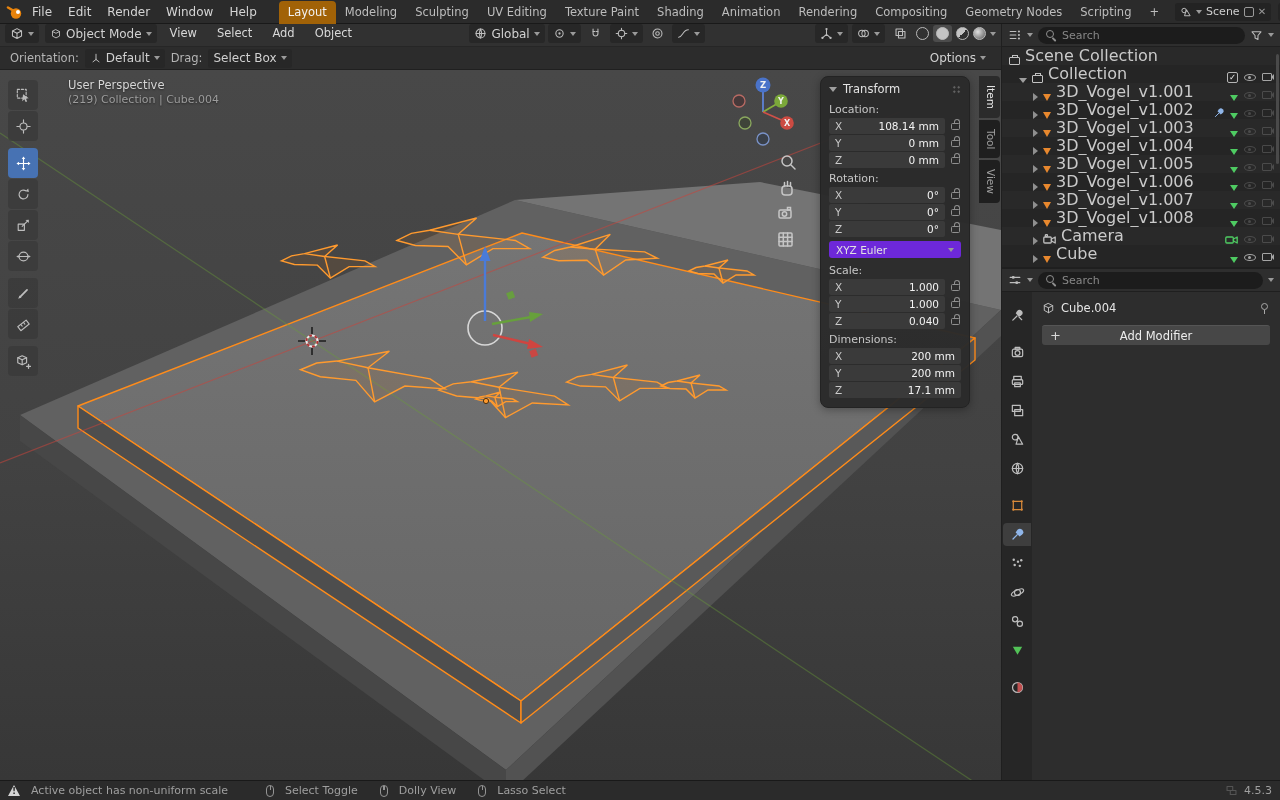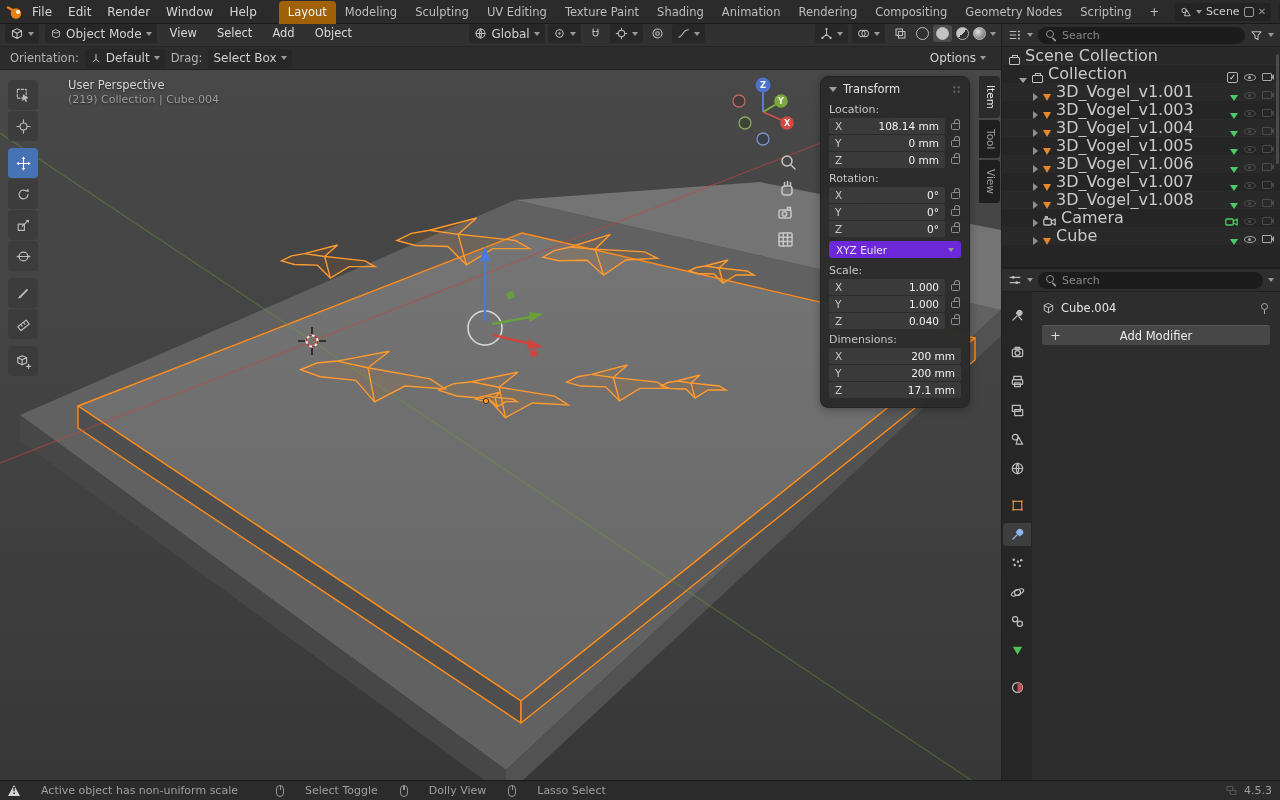--- a/index.html
+++ b/index.html
@@ -107,21 +107,21 @@
   #pstrip{position:absolute;left:0;top:23px;bottom:0;width:30px;background:#262626;display:flex;flex-direction:column;align-items:center;padding-top:12px;gap:6px}
   .ptab{width:28px;height:23px;display:flex;align-items:center;justify-content:center;border-radius:4px 0 0 4px}
   .ptab.active{background:#3e3e3e}
   .mt8{margin-top:8px}
   .pbody{position:absolute;left:30px;right:0;top:23px;bottom:0;background:#2d2d2d}
   .pcrumb{display:flex;align-items:center;gap:6px;padding:9px 10px 7px;font-size:11.5px;color:#e6e6e6}
   .addmod{margin:3px 10px;height:20px;background:#474747;border-top:1px solid #555;border-radius:3px;display:flex;align-items:center;justify-content:center;position:relative;font-size:11.5px;color:#ededed}
   .addmod .plus{position:absolute;left:8px;color:#d8d8d8;font-size:13px;line-height:1}
   
   #status{position:absolute;left:0;top:780px;width:1280px;height:20px;background:#2b2b2b;border-top:1px solid #191919;display:flex;align-items:center;padding:0 8px;gap:22px;font-size:11px;color:#a8a8a8}
-  .hint{display:flex;align-items:center;gap:21px;color:#9f9f9f}
+  .hint{display:flex;align-items:center;gap:11px;color:#9f9f9f}
   .vers{display:flex;align-items:center;gap:6px;margin-left:auto;color:#9f9f9f}
 </style>
 </head>
 <body>
 
 <div id="topbar">
   <svg class="ic" width="18" height="16" viewBox="0 0 18 16">
     <circle cx="10" cy="9.5" r="5.2" fill="#e8830c" stroke="none"></circle>
     <circle cx="12" cy="8" r="2" fill="#ffffff" stroke="none"></circle>
     <path d="M2 3.5 L8 7" stroke="#e8830c" stroke-width="2.6"></path>
@@ -615,20 +615,33 @@
     <span class="chr"></span>
     <span class="tro"></span>
     <span class="olabel">3D_Vogel_v1.001</span>
     <span class="flex1"></span>
       <span class="trg"></span>
     <span class="ieye dim"></span>
       <span class="icam dim"></span>
   </div>
   <div class="orow ind3">
     <span class="chr"></span>
+    <span class="tro"></span>
+    <span class="olabel">3D_Vogel_v1.002</span>
+    <span class="flex1"></span>
+    <svg class="ic" width="12" height="12" viewBox="0 0 16 16">
+        <path class="sB" d="M3.2 12.8 L7.8 8.2"></path>
+        <path class="fB" d="M8 3 a3.4 3.4 0 1 1 5 5 L10.2 10 6 5.8 Z"></path>
+      </svg>
+    <span class="trg"></span>
+    <span class="ieye dim"></span>
+      <span class="icam dim"></span>
+  </div>
+  <div class="orow ind3">
+    <span class="chr"></span>
       <span class="tro"></span>
     <span class="olabel">3D_Vogel_v1.003</span>
     <span class="flex1"></span>
       <span class="trg"></span>
     <span class="ieye dim"></span>
       <span class="icam dim"></span>
   </div>
   <div class="orow ind3">
     <span class="chr"></span>
       <span class="tro"></span>

